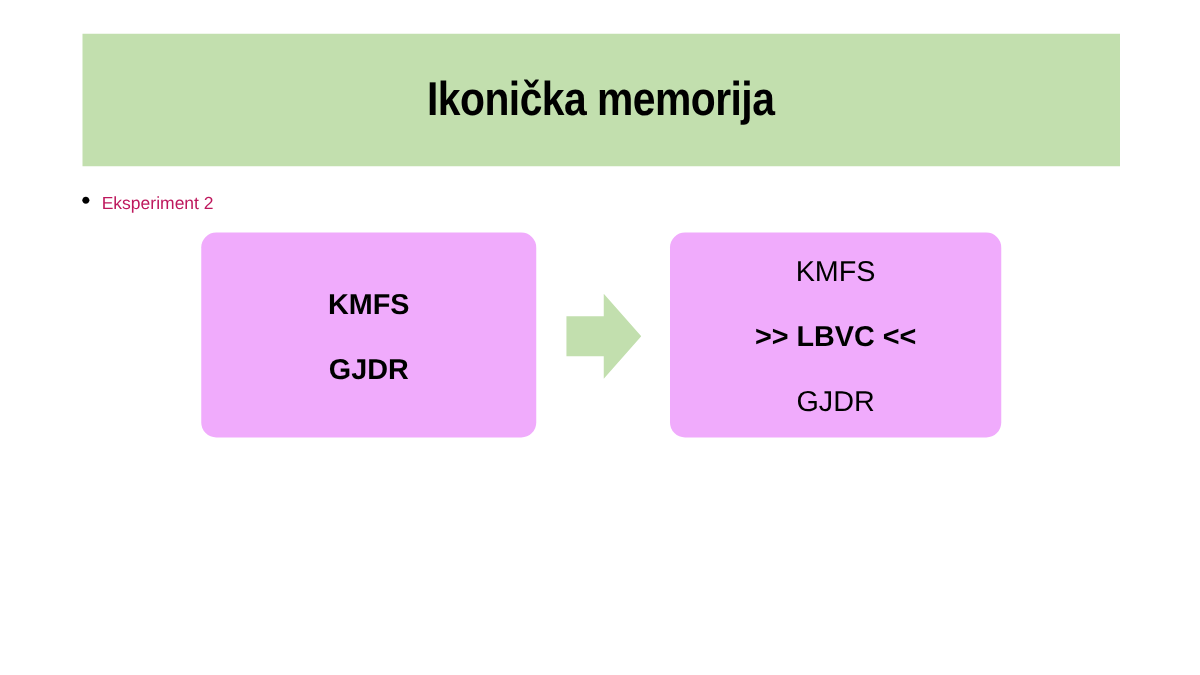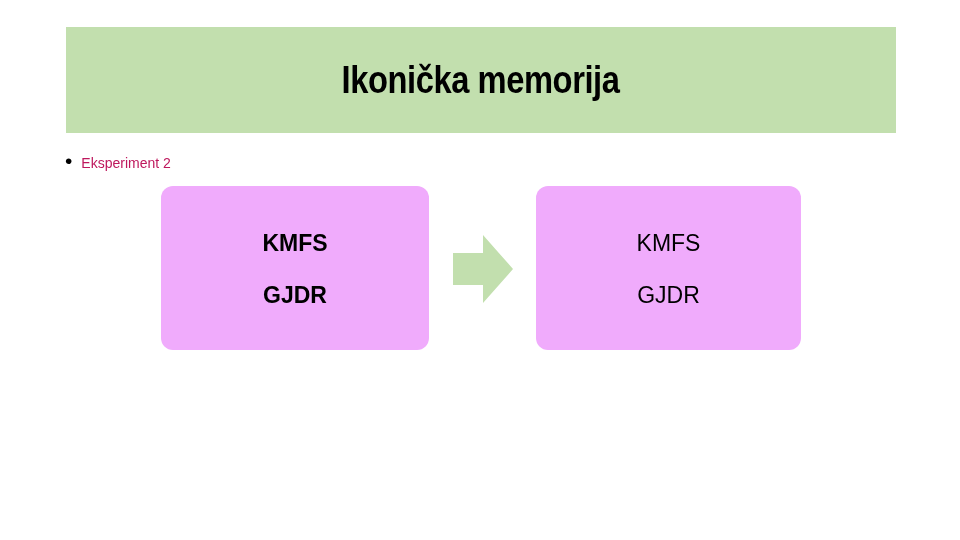--- a/index.html
+++ b/index.html
@@ -140,16 +140,17 @@
   </div>
 
   <div id="arrow">
     <svg viewBox="0 0 60 70" xmlns="http://www.w3.org/2000/svg" aria-hidden="true">
       <polygon points="0,19 30,19 30,1 60,35 30,69 30,51 0,51" fill="#c2dfae"></polygon>
     </svg>
   </div>
 
   <div id="panel-right" class="panel">
     <div class="panel-line regular">KMFS</div>
+    <div class="panel-line bold">&gt;&gt; LBVC &lt;&lt;</div>
     <div class="panel-line regular">GJDR</div>
   </div>
 
 </div>
 
 </body></html>

